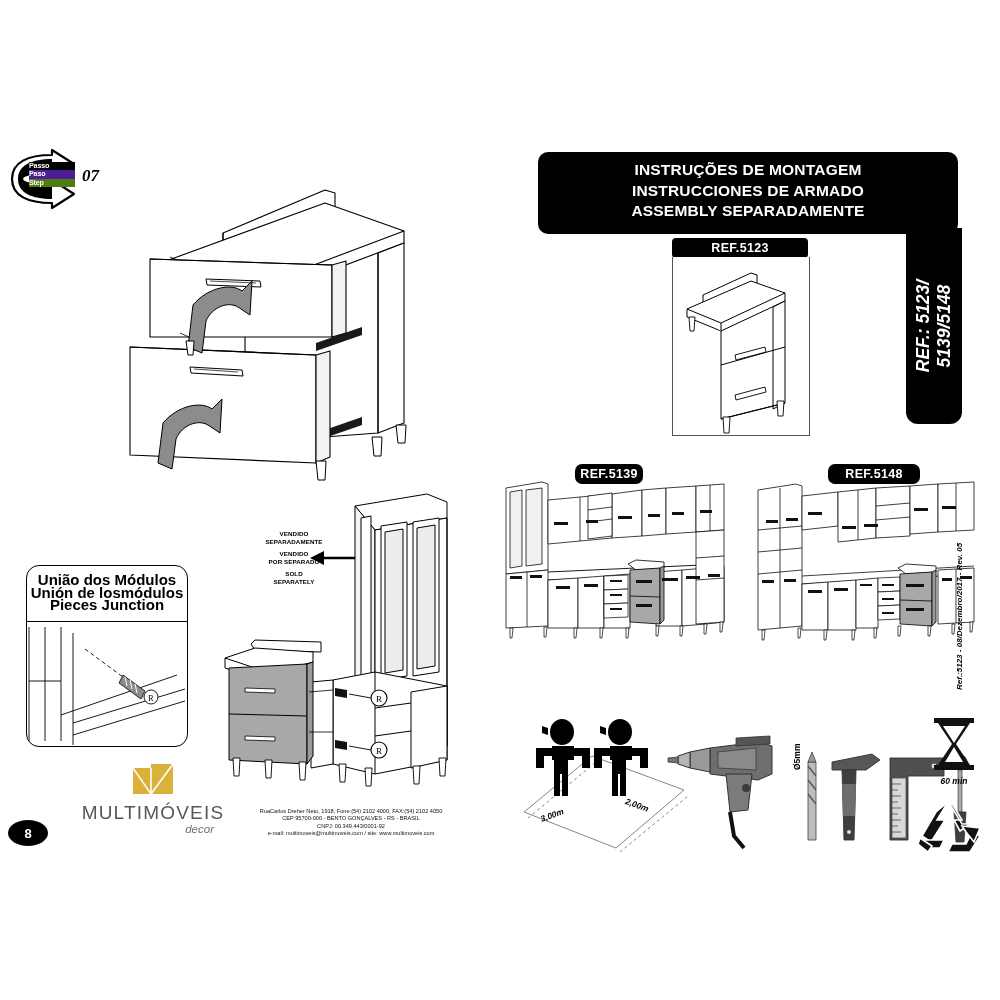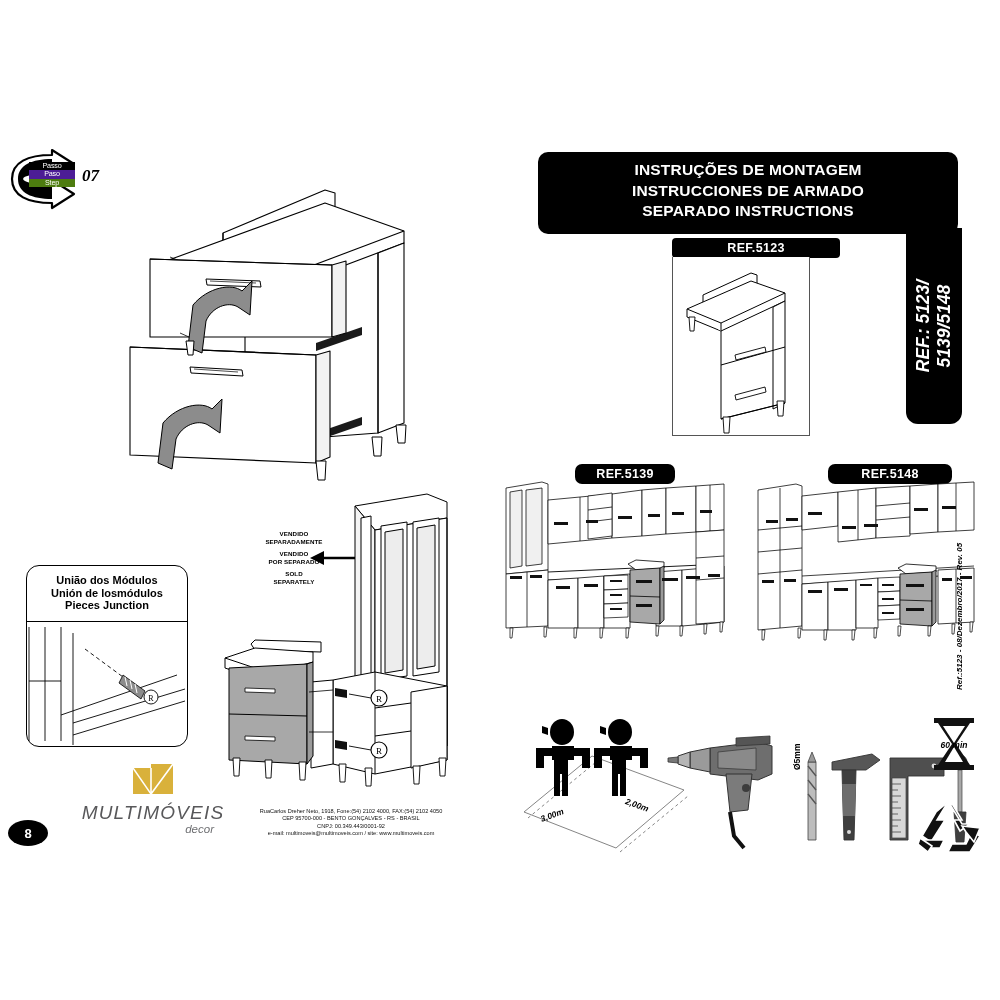--- a/index.html
+++ b/index.html
@@ -3,66 +3,66 @@
 <meta charset="utf-8">
 <style>
   html,body{margin:0;padding:0;background:#fff;}
   body{width:1000px;height:1000px;position:relative;overflow:hidden;
        font-family:"Liberation Sans",sans-serif;color:#000;}
   .page{position:absolute;inset:0;}
   .abs{position:absolute;}
 
   
   .step-badge{left:8px;top:150px;width:96px;height:58px;}
-  .step-words{position:absolute;left:21px;top:12px;width:46px;text-align:center;
-    font-size:7.2px;font-weight:normal;line-height:8.4px;letter-spacing:-0.2px;}
+  .step-words{position:absolute;left:21px;top:12px;width:46px;text-align:left;
+    font-size:7.2px;font-weight:bold;line-height:8.4px;letter-spacing:-0.2px;}
   .step-num{position:absolute;left:74px;top:16px;font-size:17px;font-weight:bold;
     font-style:italic;font-family:"Liberation Serif",serif;}
 
   
   .banner{left:538px;top:152px;width:420px;height:82px;background:#000;
     border-radius:10px;}
   .banner-txt{position:absolute;left:0;top:8px;width:100%;text-align:center;
     color:#fff;font-size:15.5px;font-weight:bold;line-height:20.5px;
     letter-spacing:.2px;}
 
   
   .reftab{left:906px;top:228px;width:56px;height:196px;background:#000;
     border-radius:0 0 12px 12px;}
   .reftab-inner{position:absolute;left:-70px;top:70px;width:196px;height:56px;
     transform:rotate(-90deg);display:flex;align-items:center;justify-content:center;}
   .reftab-txt{color:#fff;font-size:17.5px;font-weight:bold;font-style:italic;
     line-height:21px;text-align:center;white-space:nowrap;}
 
   
   .pill{background:#000;color:#fff;font-size:12.5px;font-weight:bold;
-    text-align:center;border-radius:4px;padding:3px 16px;letter-spacing:.3px;}
+    text-align:center;border-radius:4px;padding:3px 0;letter-spacing:.3px;}
   .pill-5123{left:672px;top:238px;width:136px;}
   .pill-5139{left:575px;top:464px;width:68px;border-radius:7px;}
   .pill-5148{left:828px;top:464px;width:92px;border-radius:7px;}
 
   .inset-frame{left:672px;top:257px;width:136px;height:178px;
     border:1px solid #555;border-top:none;background:#fff;}
 
   
   .jbox{left:26px;top:565px;width:160px;height:180px;border:1.4px solid #000;
     border-radius:13px;background:#fff;}
   .jbox-title{position:absolute;left:0;top:8px;width:100%;text-align:center;
-    font-size:11px;font-weight:bold;line-height:12.6px;}
+    font-size:15px;font-weight:bold;line-height:12.6px;}
   .jbox-rule{position:absolute;left:0;top:55px;width:100%;height:1.2px;background:#000;}
 
   
   .sold{left:248px;top:530px;width:92px;text-align:center;font-size:6.2px;
     font-weight:bold;line-height:8.4px;letter-spacing:.1px;}
   .sold p{margin:0 0 3px 0;}
 
   
   .logo-wrap{left:78px;top:762px;width:150px;text-align:center;}
   .logo-name{font-size:19px;letter-spacing:1.2px;color:#58585a;
-    font-family:"Liberation Sans",sans-serif;margin-top:2px;font-style:italic;}
+    font-family:"Liberation Sans",sans-serif;margin-top:2px;}
   .logo-sub{font-size:11.5px;font-style:italic;color:#6d6e71;
     text-align:right;padding-right:14px;margin-top:-1px;}
   .footer{left:215px;top:808px;width:272px;text-align:center;font-size:5.6px;
     line-height:7.3px;color:#111;}
   .footer p{margin:0;}
   .pagenum{left:8px;top:820px;width:40px;height:26px;background:#000;
     border-radius:50%;color:#fff;font-size:13px;font-weight:bold;
     display:flex;align-items:center;justify-content:center;}
 
   
@@ -70,21 +70,21 @@
     transform-origin:left top;font-size:8px;font-weight:bold;font-style:italic;
     white-space:nowrap;}
 
   
   .lbl-d3{left:540px;top:810px;font-size:8.5px;font-weight:bold;font-style:italic;
     transform:rotate(-20deg);}
   .lbl-d2{left:625px;top:800px;font-size:8.5px;font-weight:bold;font-style:italic;
     transform:rotate(20deg);}
   .lbl-bit{left:792px;top:770px;font-size:8.5px;font-weight:bold;
     transform:rotate(-90deg);transform-origin:left top;white-space:nowrap;}
-  .lbl-time{left:928px;top:740px;width:52px;text-align:center;font-size:8.5px;
+  .lbl-time{left:928px;top:776px;width:52px;text-align:center;font-size:8.5px;
     font-weight:bold;font-style:italic;}
 
   svg{display:block;overflow:visible;}
 </style>
 </head>
 <body>
 
 <div class="page">
 
   <div class="abs step-badge">
@@ -99,21 +99,21 @@
       <div style="color:#fff;background:#4c1d95;">Paso</div>
       <div style="color:#fff;background:#4d7c0f;">Step</div>
     </div>
     <div class="step-num">07</div>
   </div>
 
   <div class="abs banner">
     <div class="banner-txt">
       <div>INSTRUÇÕES DE MONTAGEM</div>
       <div>INSTRUCCIONES DE ARMADO</div>
-      <div>SEPARADO INSTRUCTIONS</div>
+      <div>ASSEMBLY SEPARADAMENTE</div>
     </div>
   </div>
 
   <div class="abs reftab">
     <div class="reftab-inner">
       <div class="reftab-txt">
         <div>REF.: 5123/</div>
         <div>5139/5148</div>
       </div>
     </div>

